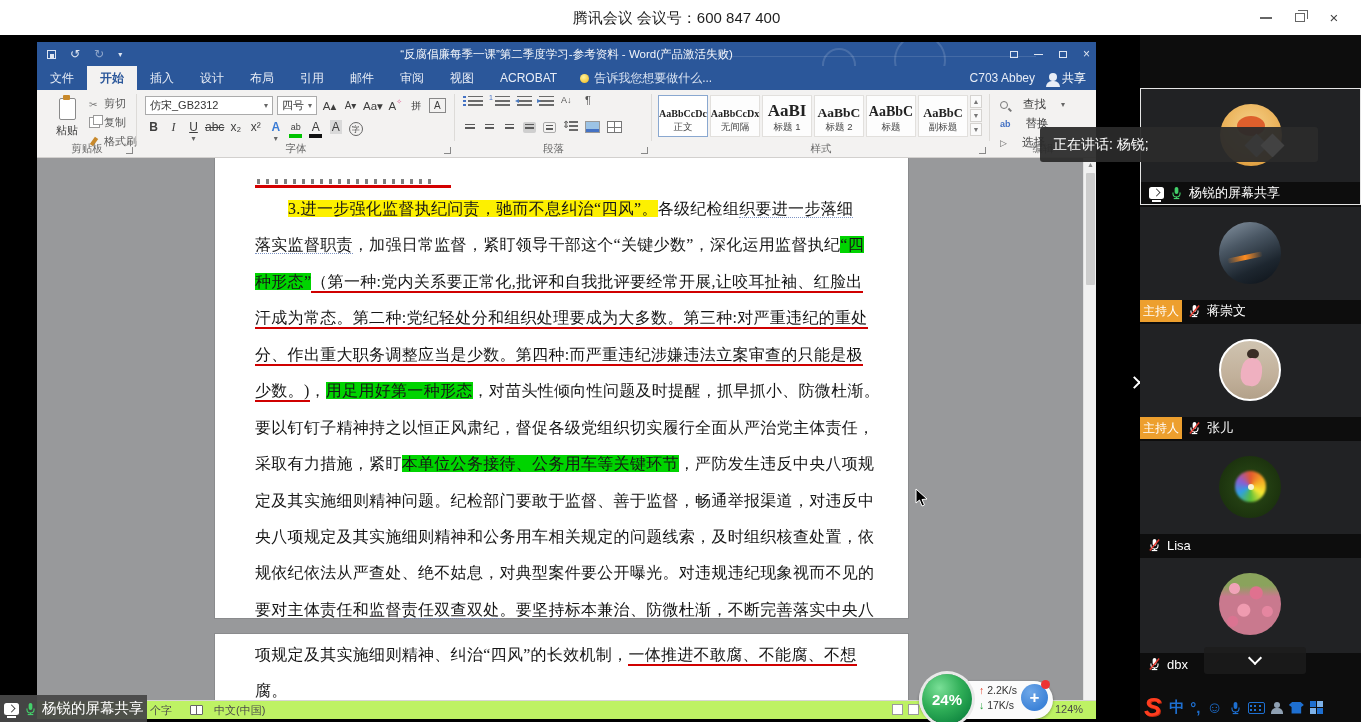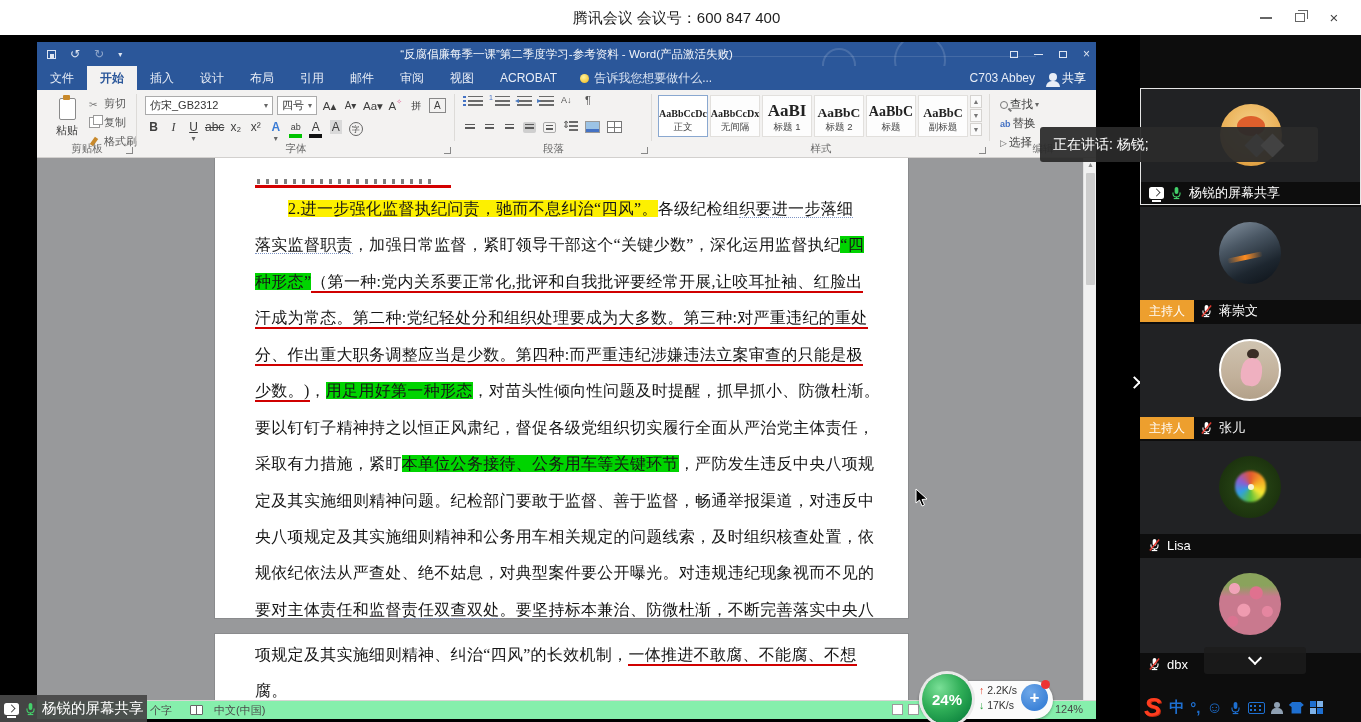--- a/index.html
+++ b/index.html
@@ -127,21 +127,21 @@
   .sp2{font-size:17px;font-weight:bold;}
   .sp3{font-size:13.5px;font-weight:bold;}
   .sp4{font-size:14px;font-weight:bold;}
   .sp5{font-size:12.5px;font-weight:bold;}
   .sname{font-size:9.5px;color:#444;margin-top:2px;}
   .stync{position:absolute;right:8px;top:5px;display:flex;flex-direction:column;gap:1px;}
   .stync span{width:12px;height:13px;border:1px solid #d5d3d0;background:#fafafa;font-size:7px;color:#777;display:flex;align-items:center;justify-content:center;cursor:pointer;}
 
   .g-edit{left:953px;width:106px;}
   .g-edit::after{display:none;}
-  .erow{position:absolute;left:10px;display:flex;align-items:center;gap:2px;font-size:11.5px;color:#3b3b3b;cursor:pointer;}
+  .erow{position:absolute;left:10px;display:flex;align-items:center;gap:15px;font-size:11.5px;color:#3b3b3b;cursor:pointer;}
   .er1{top:7px;} .er2{top:26px;} .er3{top:45px;}
   .find-ic{width:8px;height:8px;border:1.5px solid #777;border-radius:50%;position:relative;}
   .find-ic::after{content:"";position:absolute;left:7px;top:7px;width:4px;height:1.5px;background:#777;transform:rotate(45deg);}
   .repl-ic{font-size:9px;color:#4472c4;font-weight:bold;}
   .sel-ic{font-size:9px;color:#666;}
 
   
   .w-doc{position:absolute;left:0;top:116px;width:1059px;height:542px;background:#98999b;overflow:hidden;}
   .pg{position:absolute;left:178px;width:693px;background:#fff;outline:1px solid #8a8b8d;}
   .pg1{top:0;height:460px;}
@@ -158,21 +158,21 @@
   .seg-y{background:#fdf000;}
   .seg-g{background:#00d400;}
   .seg-r{border-bottom:2.6px solid #d00000;padding-bottom:1px;}
   .seg-u{border-bottom:1.2px dotted #7e94c4;}
 
   .w-scroll{position:absolute;left:1046px;top:0;width:13px;height:542px;background:#f1f1f1;border-left:1px solid #e2e2e2;}
   .w-scroll .up{position:absolute;top:0;left:0;width:13px;height:13px;font-size:7px;color:#888;display:flex;align-items:center;justify-content:center;}
   .w-thumb{position:absolute;left:1.5px;top:15px;width:9px;height:112px;background:#cdcdcd;border-radius:1px;cursor:grab;}
 
   
-  .w-status{position:absolute;left:0;top:658px;width:1059px;height:19px;background:#86efac;border-top:1px solid #d8d6d4;font-size:11px;color:#4a4a4a;}
+  .w-status{position:absolute;left:0;top:658px;width:1059px;height:19px;background:#bef264;border-top:1px solid #d8d6d4;font-size:11px;color:#4a4a4a;}
   .st-words{position:absolute;left:113px;top:2px;}
   .book-ic{position:absolute;left:153px;top:4px;width:13px;height:10px;border:1px solid #666;border-radius:1px;background:linear-gradient(#666,#666) center/1px 100% no-repeat,#fff;}
   .st-lang{position:absolute;left:177px;top:2px;cursor:pointer;}
   .viewics{position:absolute;left:855px;top:3px;display:flex;gap:5px;}
   .viewics span{width:11px;height:11px;border:1px solid #9a9a9a;background:#fff;}
   .st-zplus{position:absolute;left:1005px;top:2px;font-size:12px;color:#555;cursor:pointer;}
   .st-zoom{position:absolute;left:1018px;top:2px;cursor:pointer;}
 
   
   .expand-chevron{position:absolute;left:1124px;top:370px;width:20px;height:24px;display:flex;align-items:center;justify-content:center;cursor:pointer;}
@@ -201,21 +201,21 @@
   .av3::before{content:"";position:absolute;left:29px;top:28px;width:6px;height:6px;border-radius:50%;background:#f7f3d0;z-index:2;}
   .av4{background:
       radial-gradient(circle at 25% 25%,#f0a3b8 0 5px,rgba(0,0,0,0) 6px),
       radial-gradient(circle at 60% 32%,#e0718f 0 6px,rgba(0,0,0,0) 7px),
       radial-gradient(circle at 40% 60%,#ef9bb0 0 6px,rgba(0,0,0,0) 7px),
       radial-gradient(circle at 78% 62%,#e586a0 0 5px,rgba(0,0,0,0) 6px),
       radial-gradient(circle at 22% 78%,#db7391 0 5px,rgba(0,0,0,0) 6px),
       linear-gradient(180deg,#8aa35c 0 20%,#c9798e 38% 100%);}
   .nbar{position:absolute;left:0;bottom:0;width:100%;height:22px;background:rgba(8,8,8,.82);
         display:flex;align-items:center;gap:6px;padding-left:8px;font-size:13px;color:#fff;}
-  .hbadge{height:22px;margin-left:-8px;padding:0 9px;background:#ed9f2e;color:#fff;font-size:12px;
+  .hbadge{height:22px;margin-left:-8px;padding:0 3px;background:#ed9f2e;color:#fff;font-size:12px;
           display:flex;align-items:center;}
   .share-ic{position:relative;width:15px;height:12px;background:#fff;border-radius:2.5px;display:inline-block;}
   .share-ic i{position:absolute;left:4px;top:2px;width:7px;height:7px;border-top:1.6px solid #222;border-right:1.6px solid #222;transform:rotate(45deg) scale(.8);}
   .share-ic::after{content:"";position:absolute;left:3px;bottom:-3px;width:9px;height:1.6px;background:#fff;}
   .mic{display:inline-flex;align-items:center;}
   .pname{white-space:nowrap;overflow:hidden;}
   .tile-chevron{position:absolute;left:64px;bottom:1px;width:102px;height:27px;background:rgba(28,28,28,.85);border-radius:3px;
         display:flex;align-items:center;justify-content:center;cursor:pointer;}
   .chev-d{width:10px;height:10px;border-right:2.2px solid #fff;border-bottom:2.2px solid #fff;transform:rotate(45deg);margin-top:-5px;}
 
@@ -494,21 +494,21 @@
             <span>选择</span>
           </div>
         <div class="glabel">编辑</div>
       </div>
     </div>
 
     <div class="w-doc">
       <div class="pg pg1">
         <div class="plines">
             <div class="clipline"></div>
-            <div class="dline ind"><span class="seg-y">2.进一步强化监督执纪问责，驰而不息纠治“四风”。</span><span class="seg-p">各级纪检组</span><span class="seg-u">织要进一步落细</span></div>
+            <div class="dline ind"><span class="seg-y">3.进一步强化监督执纪问责，驰而不息纠治“四风”。</span><span class="seg-p">各级纪检组</span><span class="seg-u">织要进一步落细</span></div>
             <div class="dline"><span class="seg-u">落实监督职责</span><span class="seg-p">，加强日常监督，紧盯领导干部这个“关键少数”，深化运用监督执纪</span><span class="seg-g">“四</span></div>
             <div class="dline"><span class="seg-g">种形态”</span><span class="seg-r">（第一种:党内关系要正常化,批评和自我批评要经常开展,让咬耳扯袖、红脸出</span></div>
             <div class="dline"><span class="seg-r">汗成为常态。第二种:党纪轻处分和组织处理要成为大多数。第三种:对严重违纪的重处</span></div>
             <div class="dline"><span class="seg-r">分、作出重大职务调整应当是少数。第四种:而严重违纪涉嫌违法立案审查的只能是极</span></div>
             <div class="dline"><span class="seg-r">少数。)</span><span class="seg-p">，</span><span class="seg-g">用足用好第一种形态</span><span class="seg-p">，对苗头性倾向性问题及时提醒，抓早抓小、防微杜渐。</span></div>
             <div class="dline"><span class="seg-p">要以钉钉子精神持之以恒正风肃纪，督促各级党组织切实履行全面从严治党主体责任，</span></div>
             <div class="dline"><span class="seg-p">采取有力措施，紧盯</span><span class="seg-g">本单位公务接待、公务用车等关键环节</span><span class="seg-p">，严防发生违反中央八项规</span></div>
             <div class="dline"><span class="seg-p">定及其实施细则精神问题。纪检部门要敢于监督、善于监督，畅通举报渠道，对违反中</span></div>
             <div class="dline"><span class="seg-p">央八项规定及其实施细则精神和公务用车相关规定的问题线索，及时组织核查处置，依</span></div>
             <div class="dline"><span class="seg-p">规依纪依法从严查处、绝不姑息，对典型案件要公开曝光。对违规违纪现象视而不见的，</span></div>

